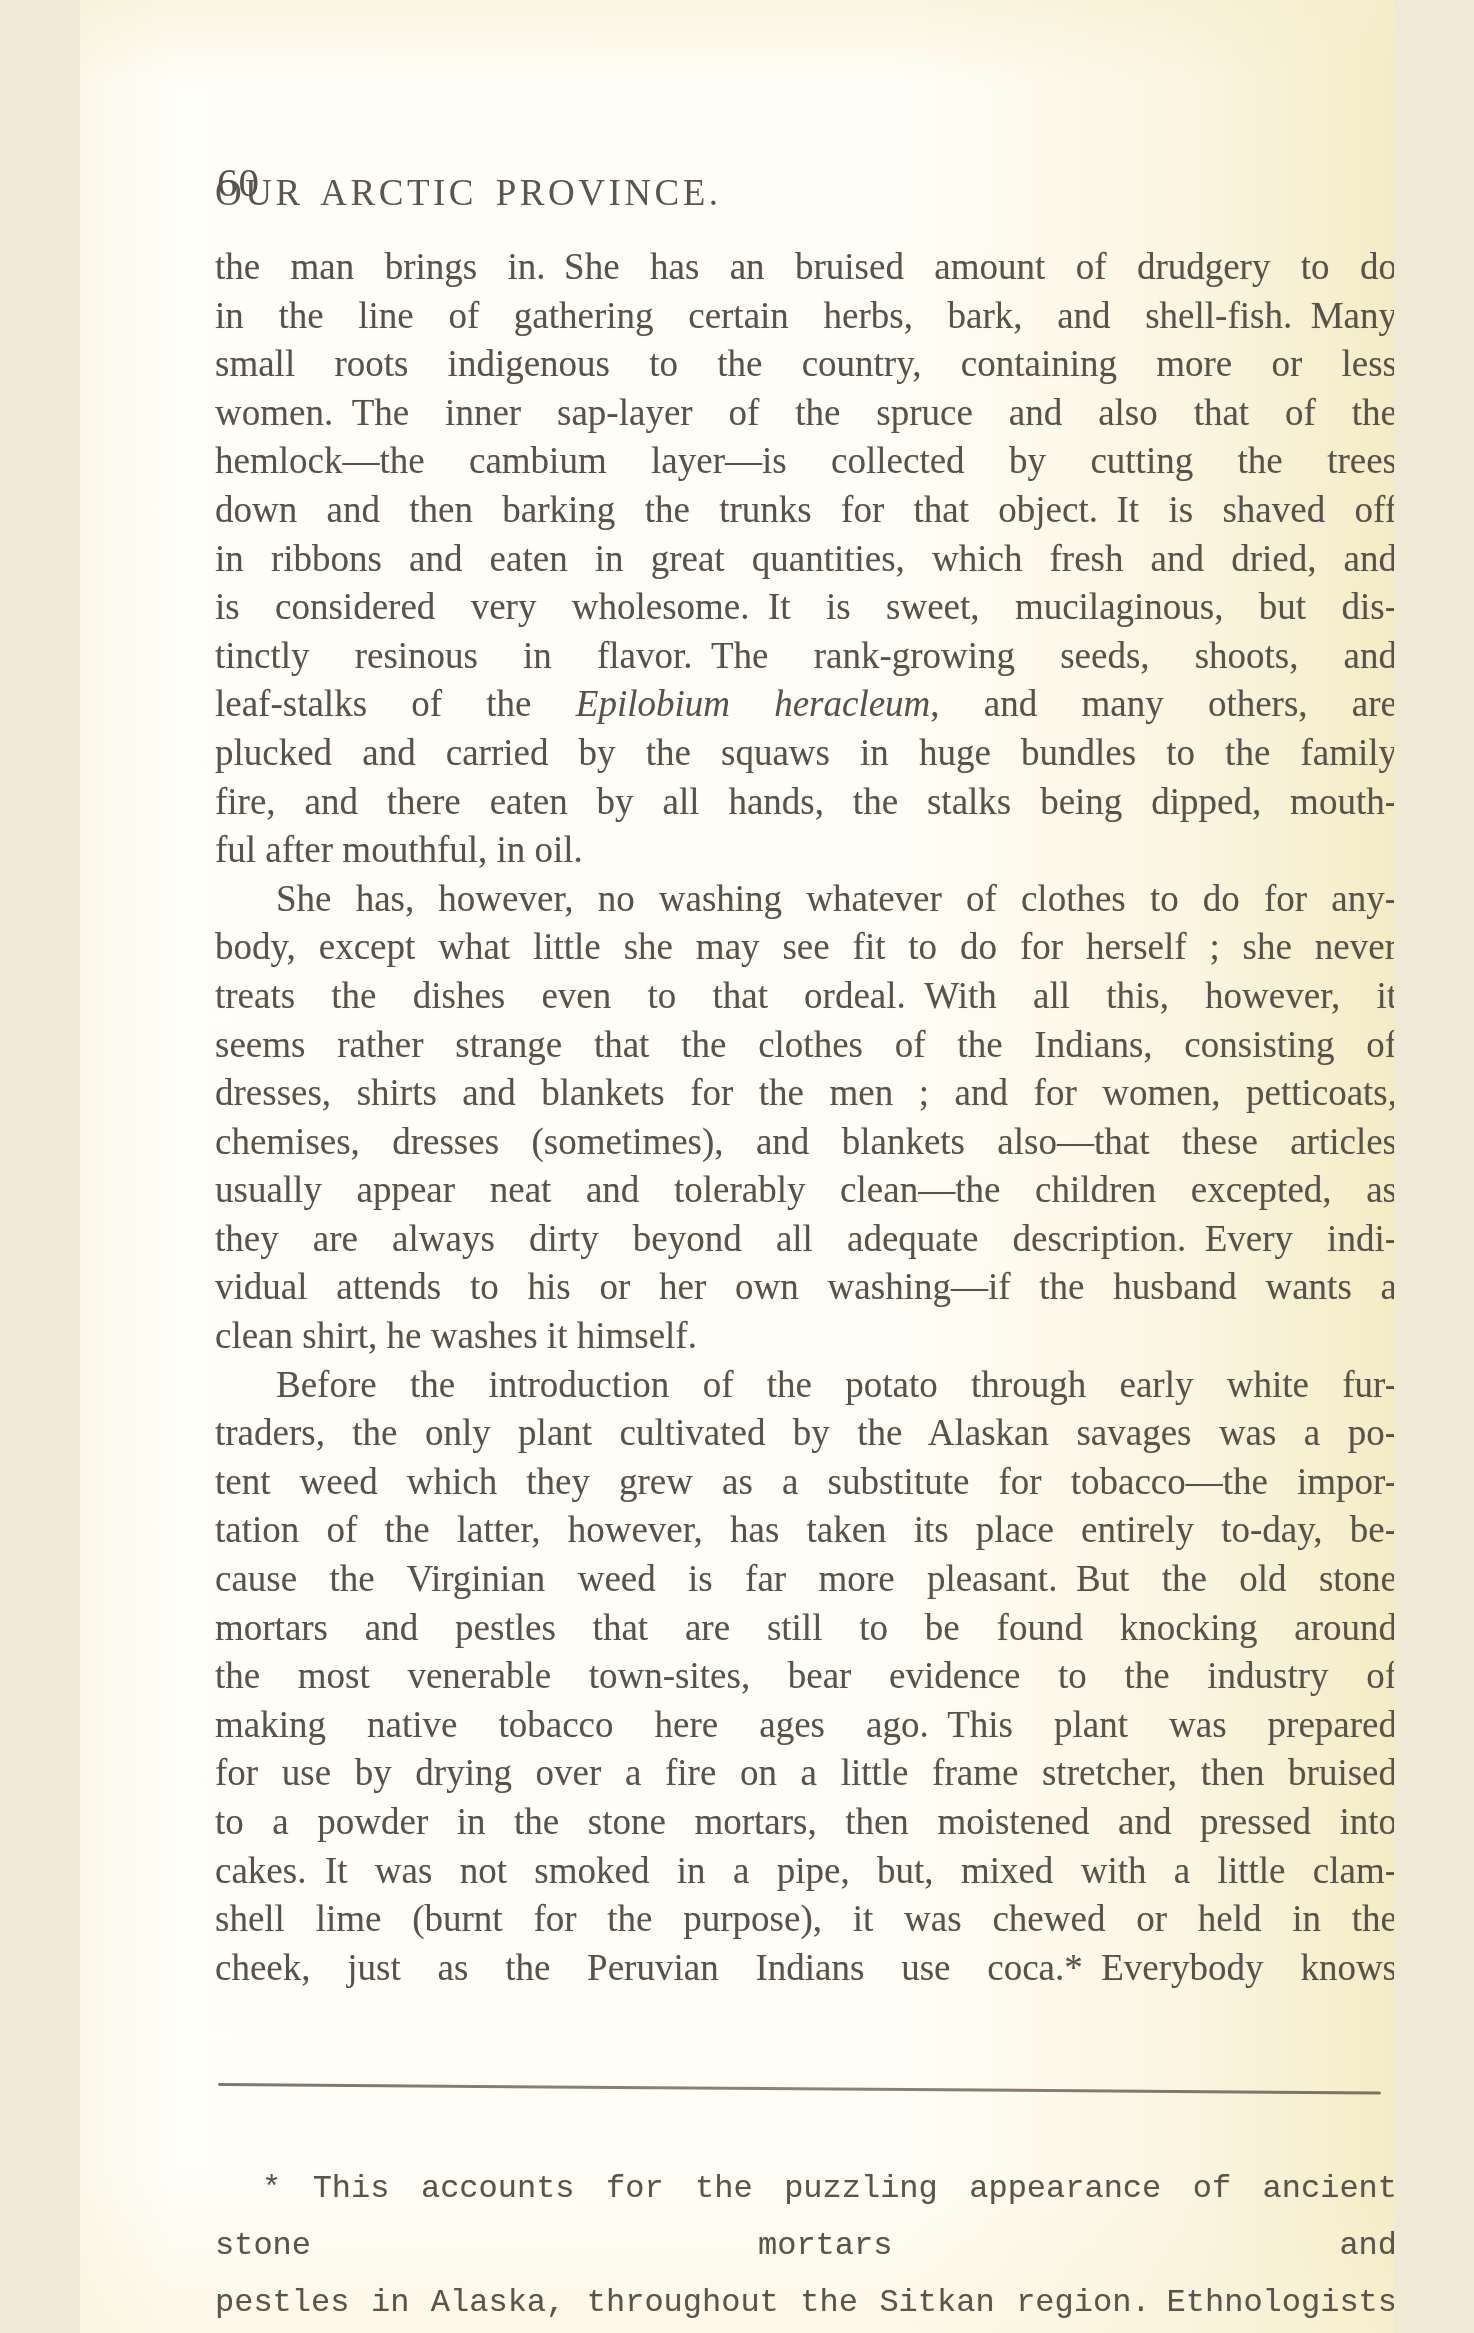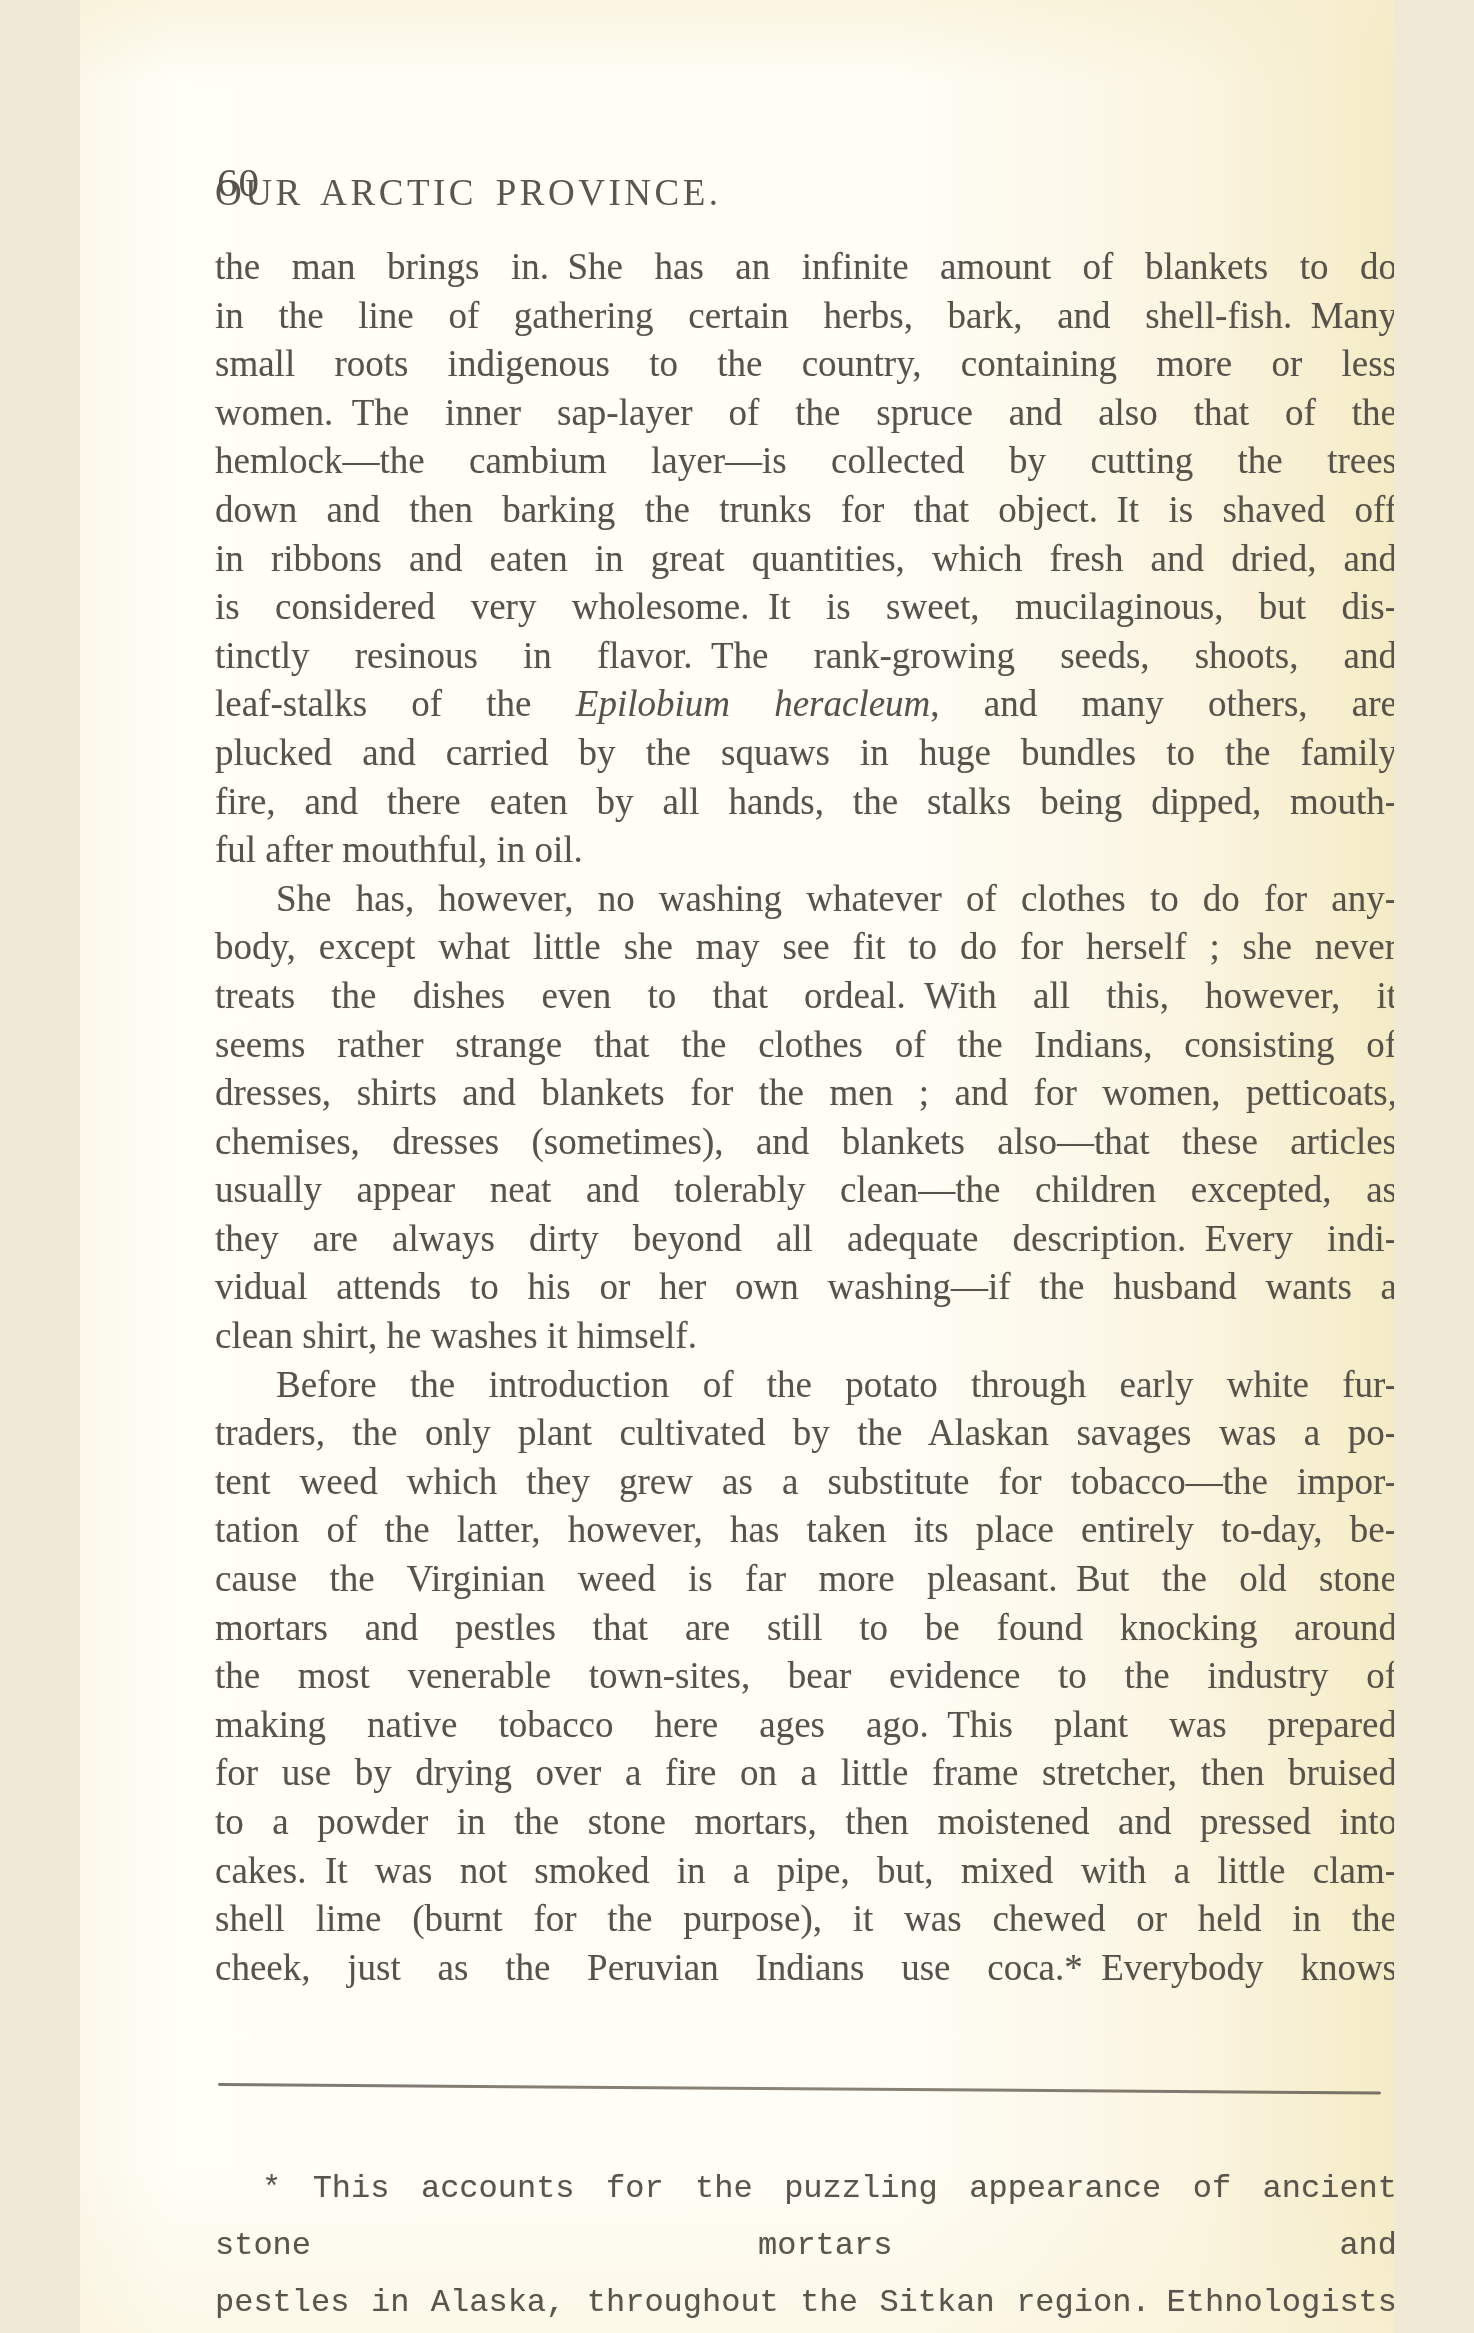--- a/index.html
+++ b/index.html
@@ -92,21 +92,21 @@
 
 <div class="stage">
 
   <div class="header">
     <span class="pagenum">60</span>
     <div class="title">OUR ARCTIC PROVINCE.</div>
   </div>
 
   <div class="body-text" id="body-text">
       <div class="para">
-        <div class="line">the man brings in. She has an infinite amount of blankets to do</div>
+        <div class="line">the man brings in. She has an bruised amount of drudgery to do</div>
         <div class="line">in the line of gathering certain herbs, bark, and shell-fish. Many</div>
         <div class="line">small roots indigenous to the country, containing more or less</div>
         <div class="line">women. The inner sap-layer of the spruce and also that of the</div>
         <div class="line">hemlock—the cambium layer—is collected by cutting the trees</div>
         <div class="line">down and then barking the trunks for that object. It is shaved off</div>
         <div class="line">in ribbons and eaten in great quantities, which fresh and dried, and</div>
         <div class="line">is considered very wholesome. It is sweet, mucilaginous, but dis-</div>
         <div class="line">tinctly resinous in flavor. The rank-growing seeds, shoots, and</div>
         <div class="line"><span>leaf-stalks of the </span><span class="it">Epilobium heracleum</span><span>, and many others, are</span></div>
         <div class="line">plucked and carried by the squaws in huge bundles to the family</div>

